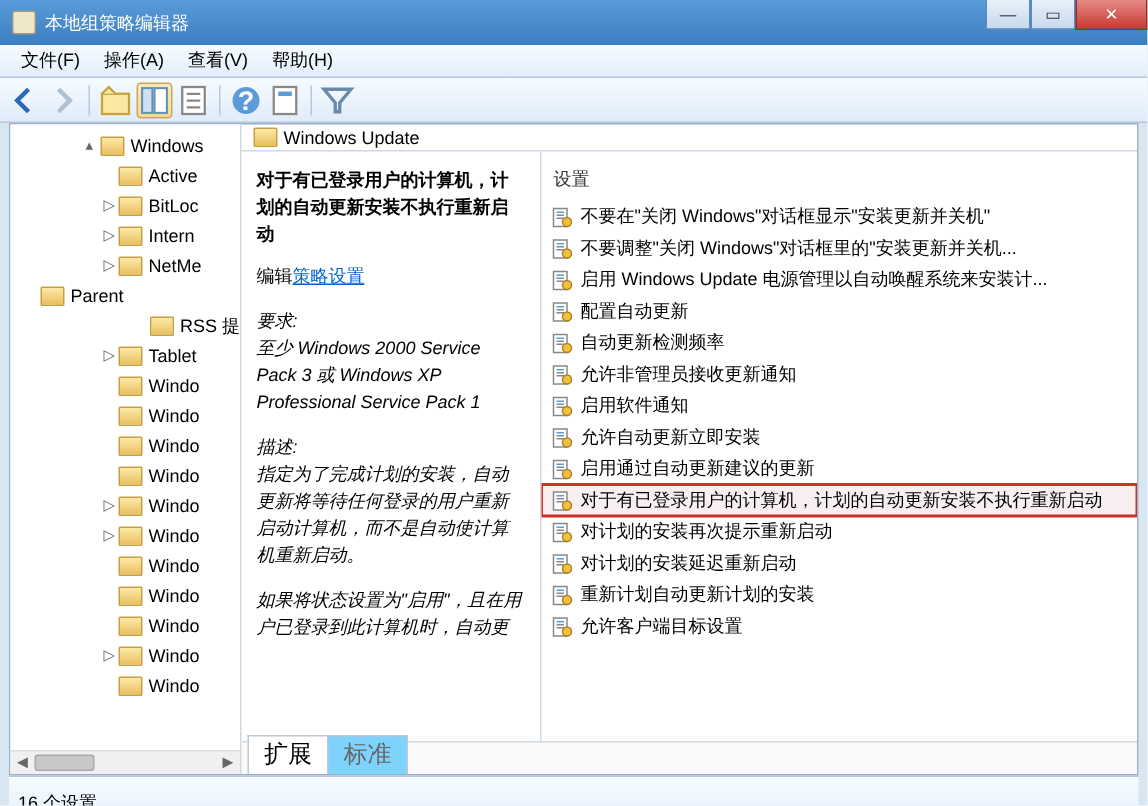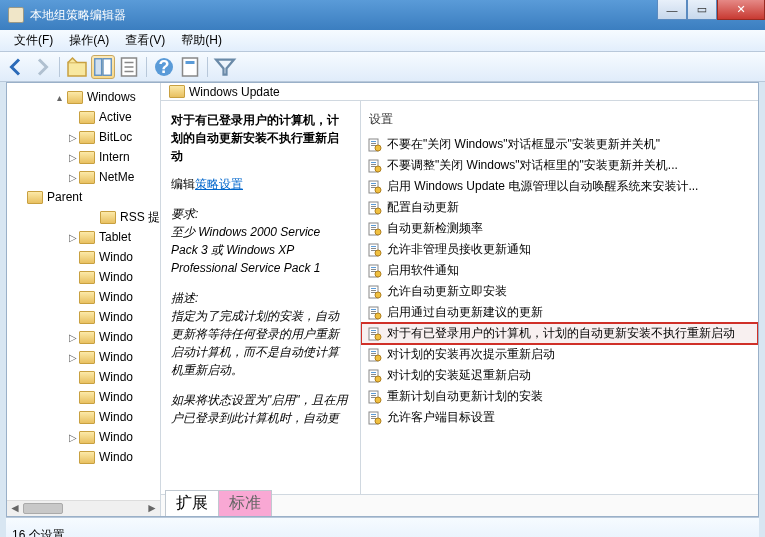--- a/index.html
+++ b/index.html
@@ -51,21 +51,21 @@
 .settings { flex: 1; overflow-y: auto; position: relative; }
 .settings-head { padding: 10px 8px 6px; color: #333; }
 .set-item { display: flex; align-items: center; height: 21px; padding-left: 6px; white-space: nowrap; overflow: hidden; }
 .set-item .pi { width: 16px; height: 16px; flex-shrink: 0; margin-right: 4px; display: flex; align-items: center; justify-content: center; }
 .set-item .pi svg { width: 14px; height: 14px; }
 .set-item.hl { outline: 2px solid #d03028; outline-offset: -1px; background: #f8f0f0; }
 
 
 .rp-tabs { height: 22px; border-top: 1px solid #d0d8e0; display: flex; align-items: flex-end; padding-left: 4px; background: #fafafa; }
 .rp-tab { padding: 2px 10px; border: 1px solid #c0c8d0; border-bottom: none; background: #fff; margin-right: -1px; font-size: 16px; }
-.rp-tab.inactive { background: #f9a8d4; color: #666; }
+.rp-tab.inactive { background: #7dd3fc; color: #666; }
 
 
 .statusbar { height: 36px; background: linear-gradient(to bottom, #f6fbff, #e2eefc); border-top: 1px solid #b8c8da; padding-left: 6px; display: flex; align-items: center; margin: 0 6px; }
 
 
 .settings::-webkit-scrollbar { width: 16px; }
 .settings::-webkit-scrollbar-track { background: #f0f0f0; }
 .settings::-webkit-scrollbar-thumb { background: #c8c8c8; border: 1px solid #aaa; border-radius: 2px; }
 </style>
 </head>

